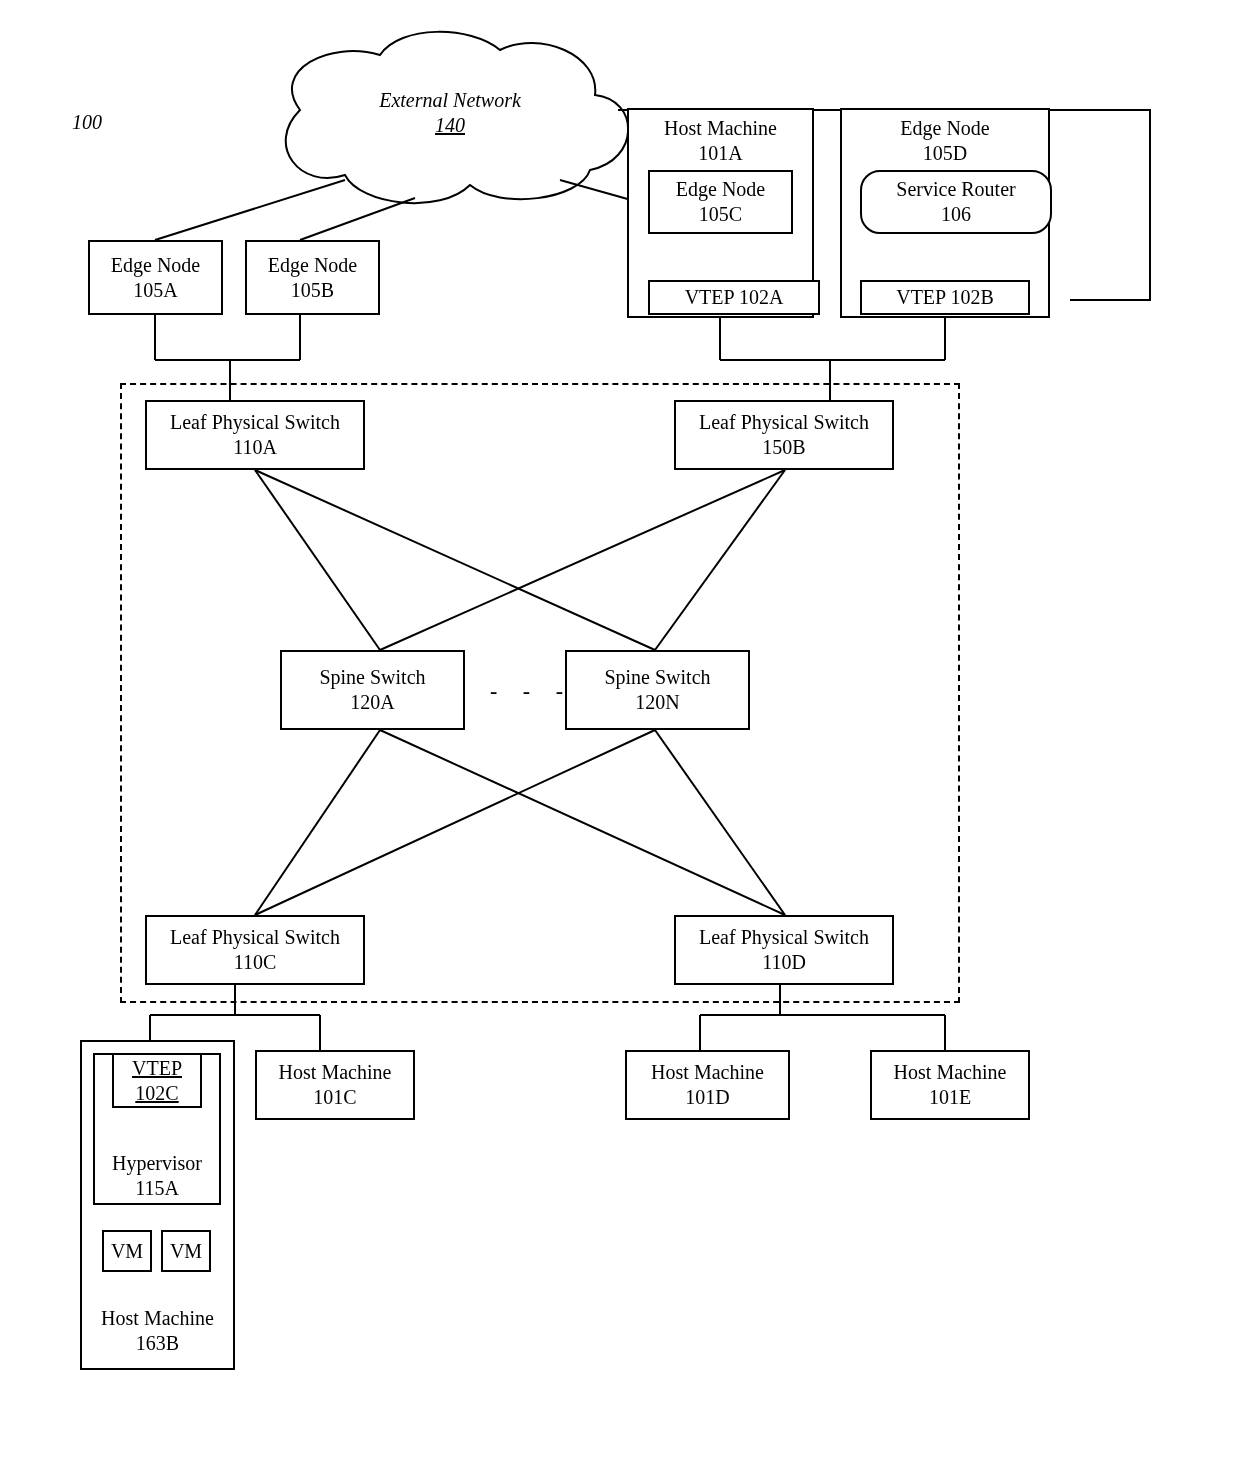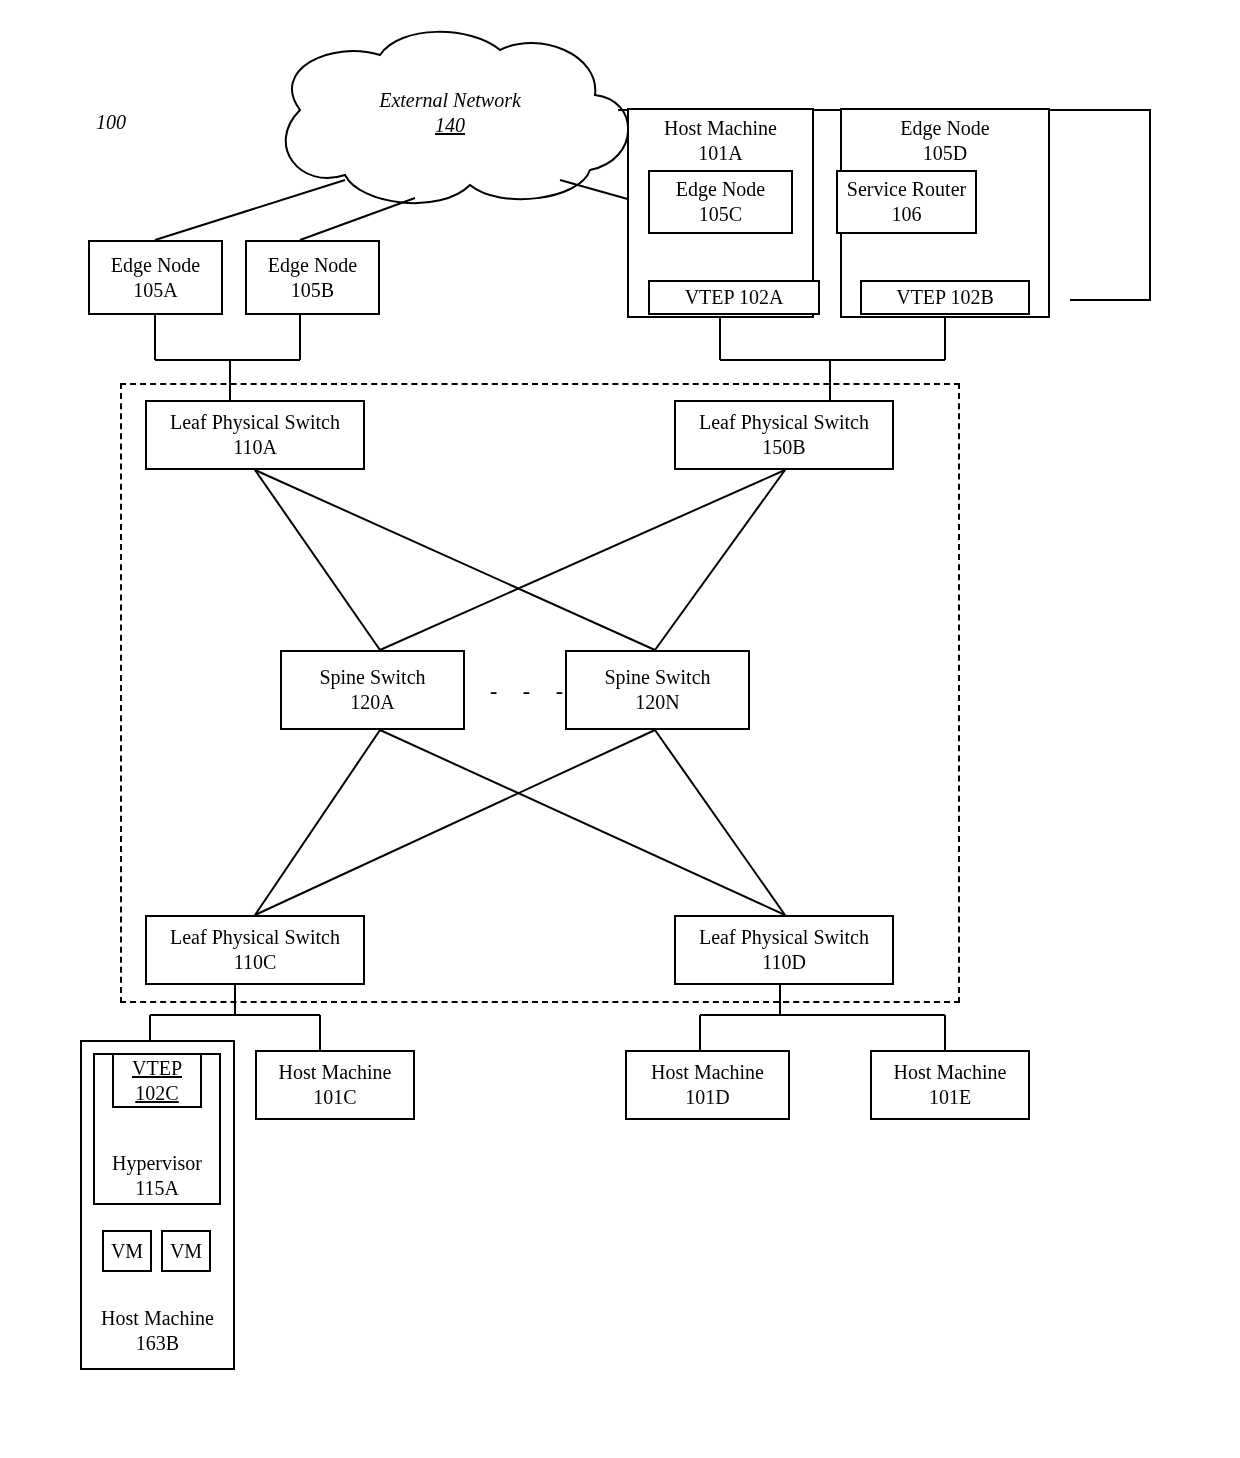--- a/index.html
+++ b/index.html
@@ -111,21 +111,21 @@
 
     <line x1="780" y1="985" x2="780" y2="1015"></line>
     <line x1="700" y1="1015" x2="945" y2="1015"></line>
     <line x1="700" y1="1015" x2="700" y2="1050"></line>
     <line x1="945" y1="1015" x2="945" y2="1050"></line>
 
     <line x1="127" y1="1205" x2="127" y2="1230"></line>
     <line x1="173" y1="1205" x2="173" y2="1230"></line>
   </svg>
 
-  <div class="label" style="left:96px; top:110px;">
+  <div class="label" style="left:72px; top:110px;">
     <span>100</span>
   </div>
 
   <div class="label" style="left:370px; top:88px; width:160px;">
     <div>External Network</div>
     <div class="underline">140</div>
   </div>
 
   <div class="box" style="left:88px; top:240px; width:135px; height:75px;">
     <div>Edge Node</div>
@@ -149,21 +149,21 @@
 
   <div class="box" style="left:648px; top:280px; width:172px; height:35px;">
     <div>VTEP 102A</div>
   </div>
 
   <div class="box" style="left:840px; top:108px; width:210px; height:210px; justify-content:flex-start; padding-top:6px;">
     <div>Edge Node</div>
     <div>105D</div>
   </div>
 
-  <div class="box" style="left:836px; top:170px; width:141px; height:64px;">
+  <div class="box" style="left:860px; top:170px; width:192px; height:64px;border-radius:20px;">
     <div>Service Router</div>
     <div>106</div>
   </div>
 
   <div class="box" style="left:860px; top:280px; width:170px; height:35px;">
     <div>VTEP 102B</div>
   </div>
 
   <div class="dashed-region" style="left:120px; top:383px; width:840px; height:620px;"></div>
 

